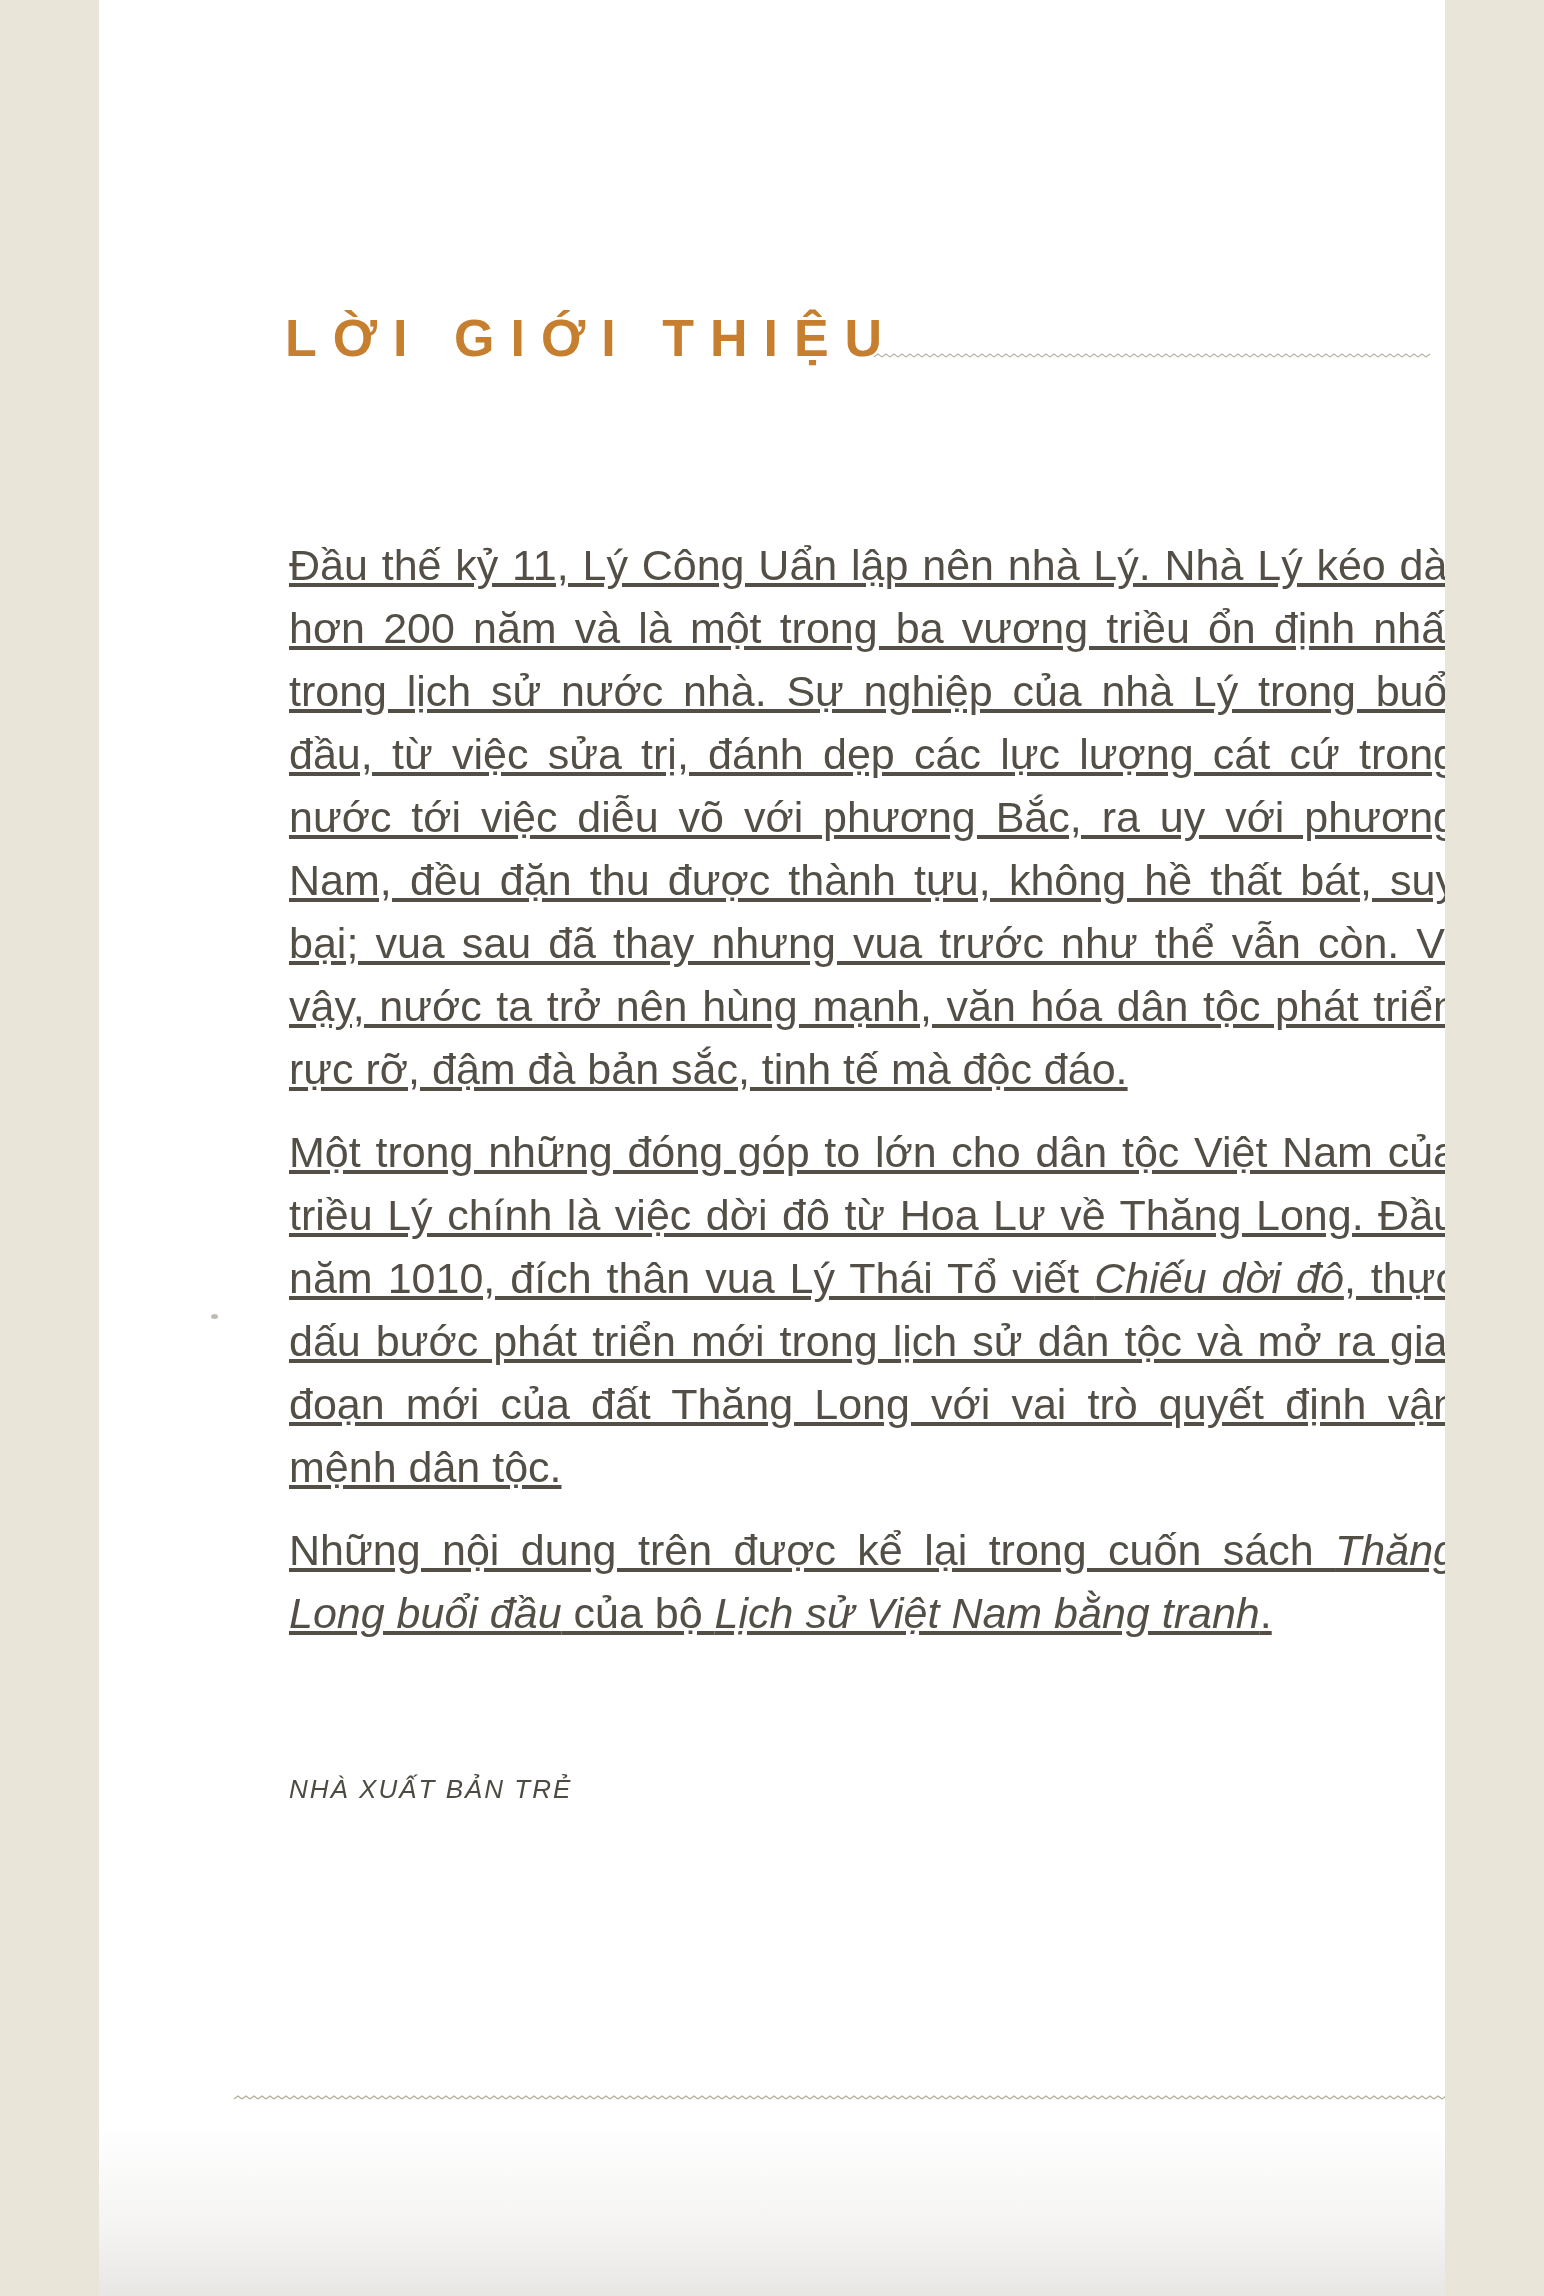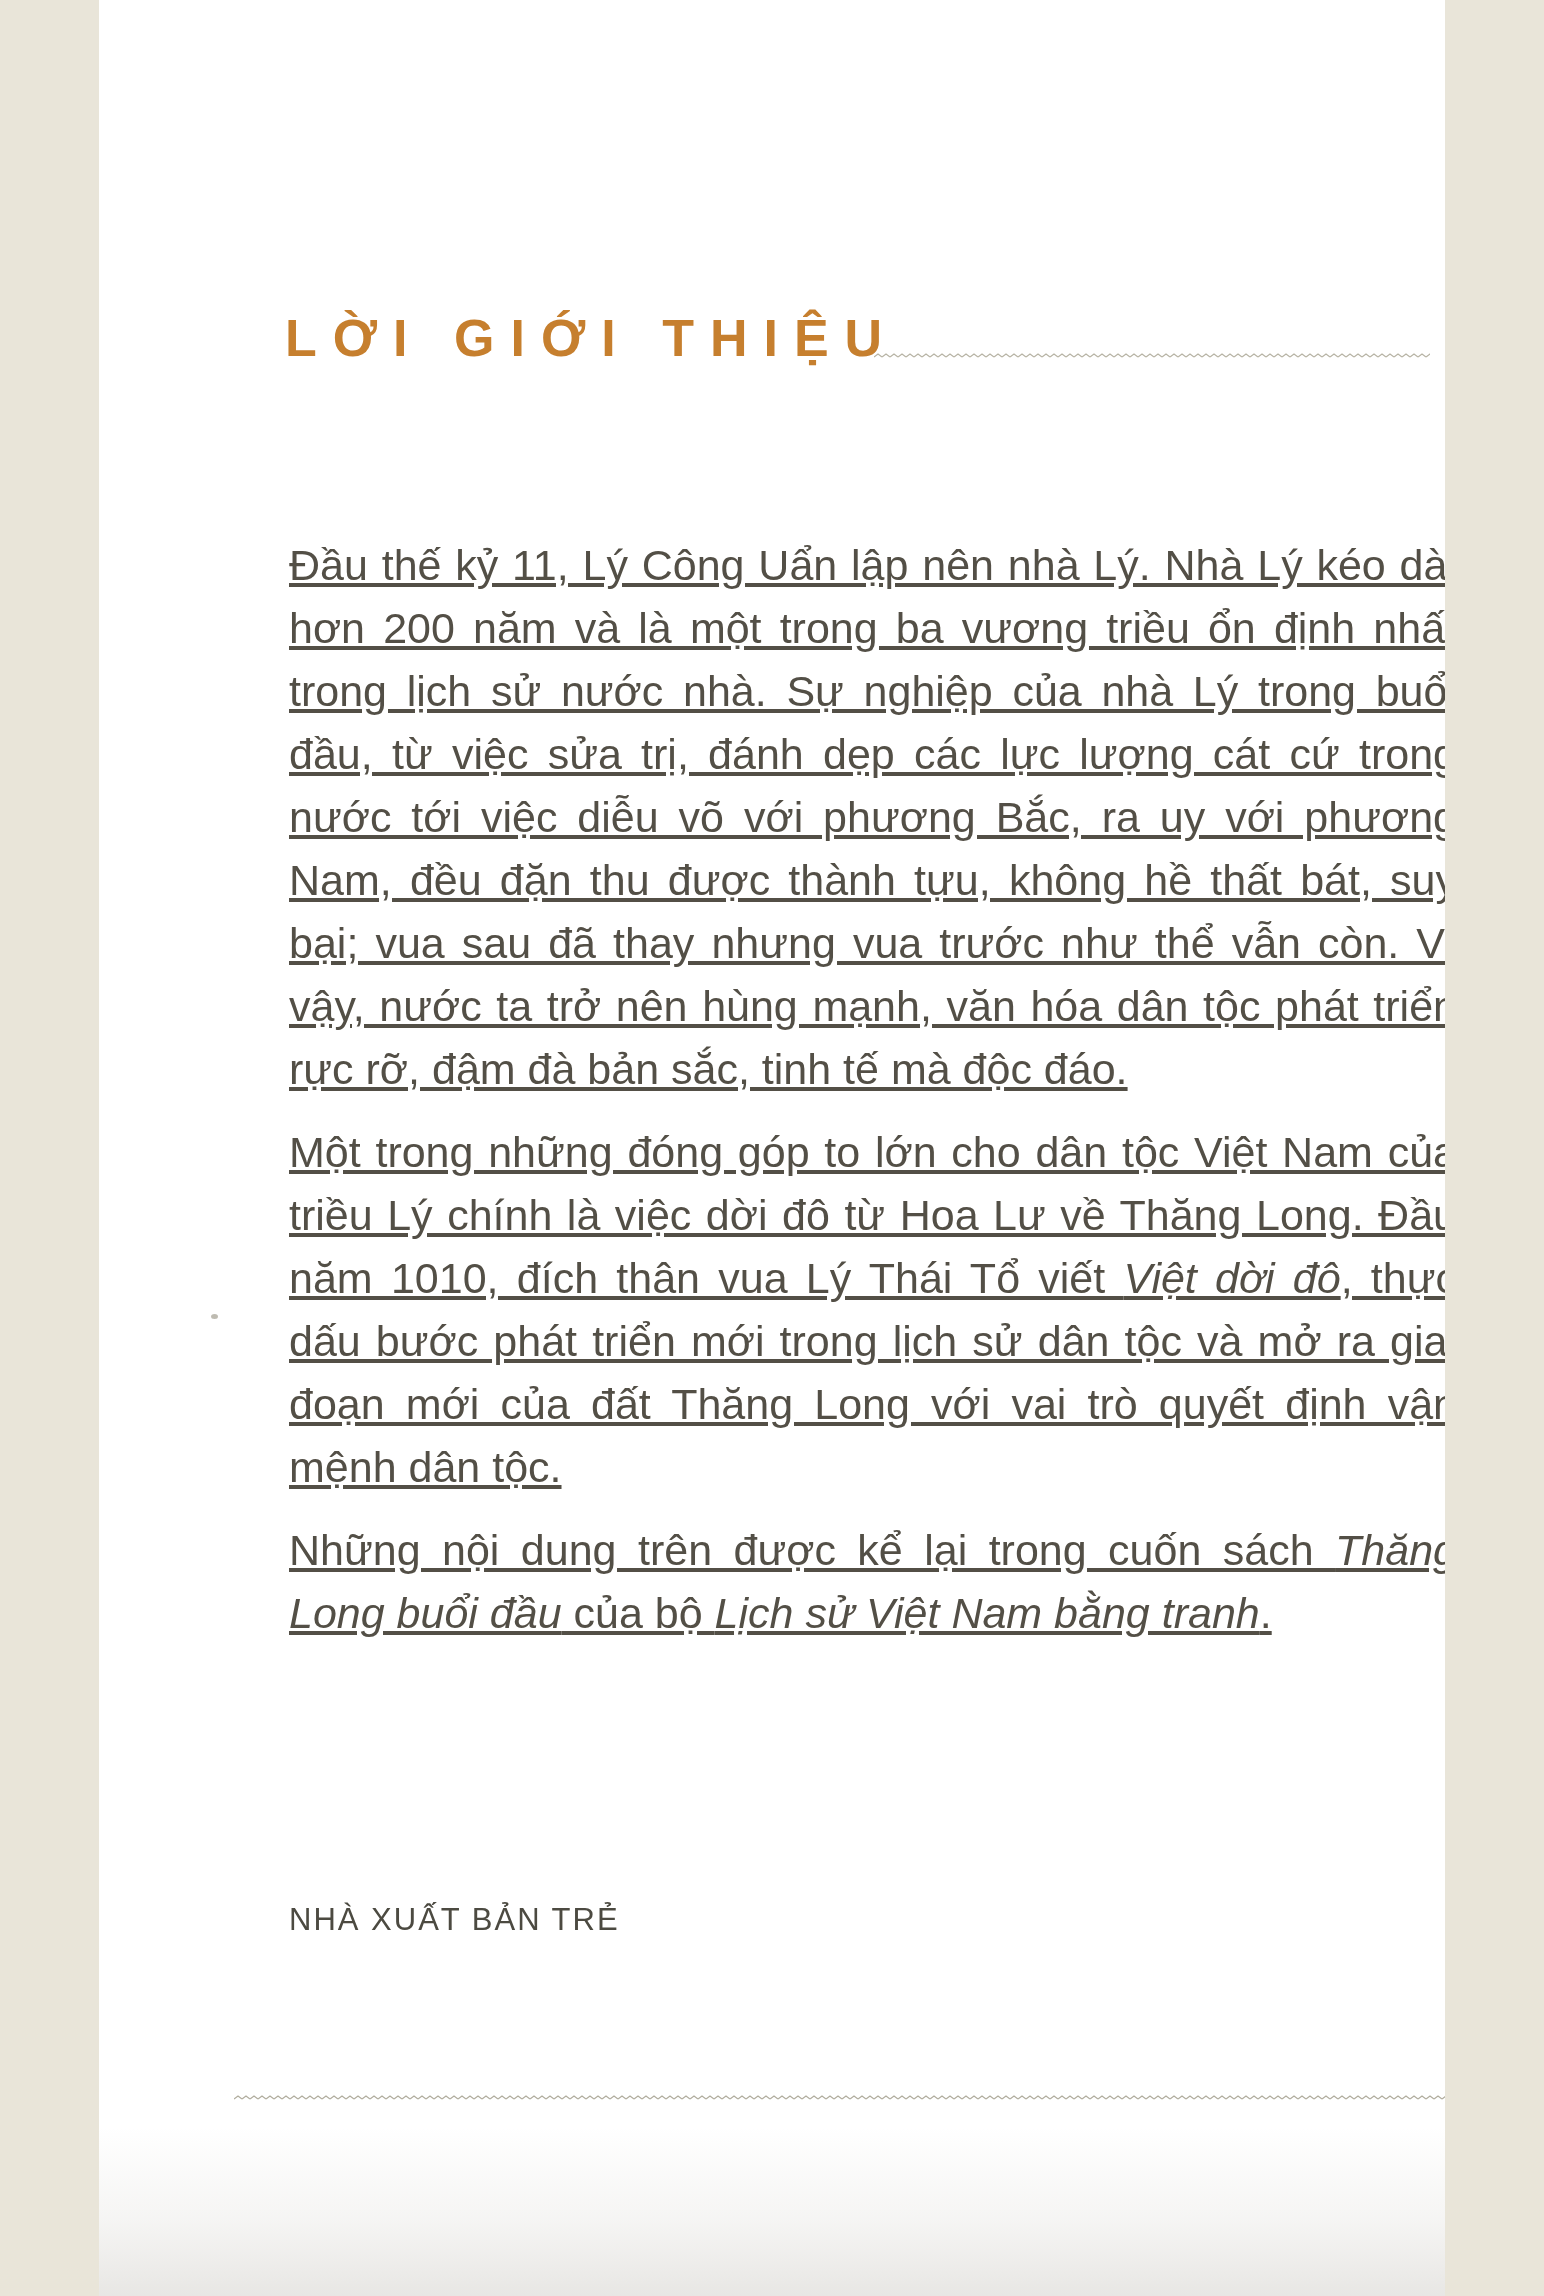--- a/index.html
+++ b/index.html
@@ -61,24 +61,25 @@
     line-height: 63px;
     text-align: justify;
     text-decoration: underline;
   }
   .body-text em {
     font-style: italic;
   }
   .publisher {
     position: absolute;
     left: 190px;
-    top: 1902px;
-    font-size: 31px;
+    top: 1774px;
+    font-size: 26px;
     letter-spacing: 2px;
     color: #4c4a41;
+    font-style: italic;
   }
   .page-speck {
     position: absolute;
     left: 112px;
     top: 1314px;
     width: 7px;
     height: 5px;
     border-radius: 50%;
     background: #a8a497;
     opacity: 0.75;
@@ -98,21 +99,21 @@
       </pattern>
     </defs>
     <rect width="556" height="8" fill="url(#zz1)"></rect>
   </svg>
 
   <div class="body-text">
     <p>
       <span>Đầu thế kỷ 11, Lý Công Uẩn lập nên nhà Lý. Nhà Lý kéo dài hơn 200 năm và là một trong ba vương triều ổn định nhất trong lịch sử nước nhà. Sự nghiệp của nhà Lý trong buổi đầu, từ việc sửa trị, đánh dẹp các lực lượng cát cứ trong nước tới việc diễu võ với phương Bắc, ra uy với phương Nam, đều đặn thu được thành tựu, không hề thất bát, suy bại; vua sau đã thay nhưng vua trước như thể vẫn còn. Vì vậy, nước ta trở nên hùng mạnh, văn hóa dân tộc phát triển rực rỡ, đậm đà bản sắc, tinh tế mà độc đáo.</span>
     </p>
     <p>
-      <span>Một trong những đóng góp to lớn cho dân tộc Việt Nam của triều Lý chính là việc dời đô từ Hoa Lư về Thăng Long. Đầu năm 1010, đích thân vua Lý Thái Tổ viết </span><em>Việt dời đô</em><span>, thực dấu bước phát triển mới trong lịch sử dân tộc và mở ra giai đoạn mới của đất Thăng Long với vai trò quyết định vận mệnh dân tộc.</span>
+      <span>Một trong những đóng góp to lớn cho dân tộc Việt Nam của triều Lý chính là việc dời đô từ Hoa Lư về Thăng Long. Đầu năm 1010, đích thân vua Lý Thái Tổ viết </span><em>Chiếu dời đô</em><span>, thực dấu bước phát triển mới trong lịch sử dân tộc và mở ra giai đoạn mới của đất Thăng Long với vai trò quyết định vận mệnh dân tộc.</span>
     </p>
     <p>
       <span>Những nội dung trên được kể lại trong cuốn sách </span><em>Thăng Long buổi đầu</em><span> của bộ </span><em>Lịch sử Việt Nam bằng tranh</em><span>.</span>
     </p>
   </div>
 
   <div class="publisher">NHÀ XUẤT BẢN TRẺ</div>
 
   <svg class="footer-rule" width="1258" height="8">
     <defs>

